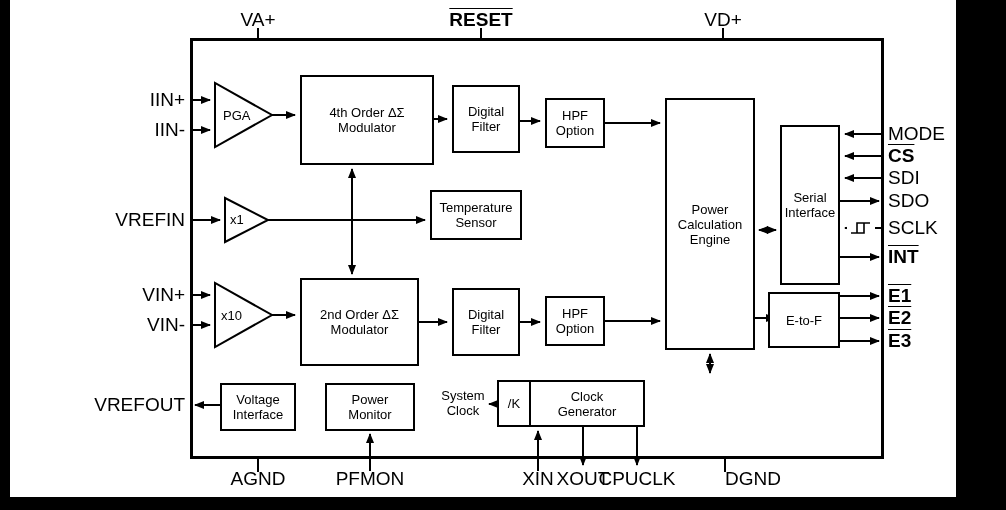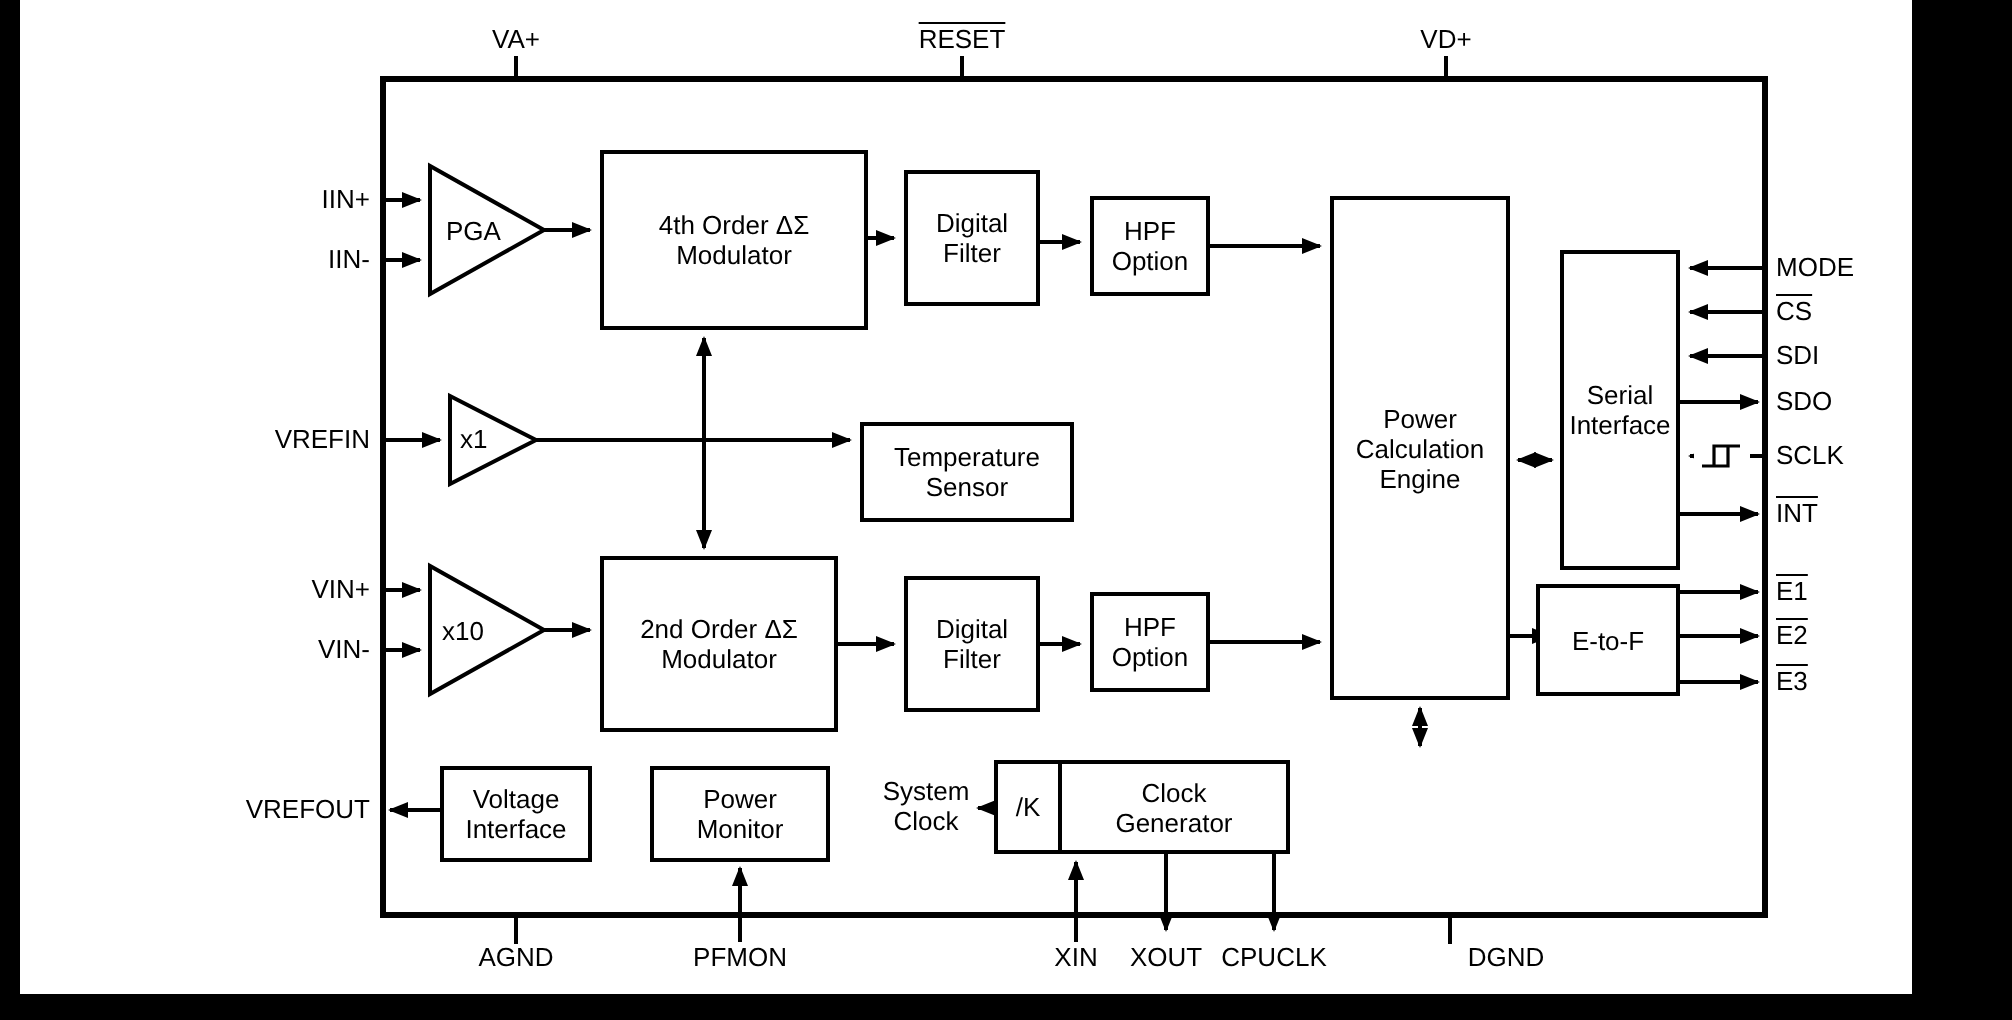--- a/index.html
+++ b/index.html
@@ -12,27 +12,27 @@
   .chip {
     position: absolute; left: 190px; top: 38px; width: 694px; height: 421px;
     border: 3px solid #000; box-sizing: border-box; background: transparent;
   }
   .wires { position: absolute; left: 0; top: 0; }
   .blk {
     position: absolute; box-sizing: border-box; border: 2px solid #000; background: #fff;
     display: flex; flex-direction: column; align-items: center; justify-content: center;
     text-align: center; font-size: 13px; line-height: 15px;
   }
-  .lbl { position: absolute; font-size: 13px; line-height: 14px; white-space: nowrap; }
+  .lbl { position: absolute; font-size: 19px; line-height: 14px; white-space: nowrap; }
   .center { transform: translateX(-50%); }
   .freetext {
     position: absolute; font-size: 13px; line-height: 15px; text-align: center;
     transform: translateX(-50%);
   }
-  .ovl { text-decoration: overline; }
+  .ovl { text-decoration: overline; font-weight: bold; }
   svg text { font-family: "Liberation Sans", sans-serif; font-size: 13px; fill: #000; }
 </style>
 </head>
 <body>
 
 <div class="page">
 
   <div class="bar" style="left:0;top:0;width:10px;height:510px"></div>
   <div class="bar" style="left:956px;top:0;width:50px;height:510px"></div>
   <div class="bar" style="left:0;top:497px;width:1006px;height:13px"></div>
@@ -117,21 +117,21 @@
     <span>Modulator</span>
   </div>
   <div class="blk" style="left:452px;top:85px;width:68px;height:68px">
     <span>Digital</span>
     <span>Filter</span>
   </div>
   <div class="blk" style="left:545px;top:98px;width:60px;height:50px">
     <span>HPF</span>
     <span>Option</span>
   </div>
-  <div class="blk" style="left:430px;top:211px;width:107px;height:50px">
+  <div class="blk" style="left:430px;top:190px;width:92px;height:50px">
     <span>Temperature</span>
     <span>Sensor</span>
   </div>
   <div class="blk" style="left:300px;top:278px;width:119px;height:88px">
     <span>2nd Order ΔΣ</span>
     <span>Modulator</span>
   </div>
   <div class="blk" style="left:452px;top:288px;width:68px;height:68px">
     <span>Digital</span>
     <span>Filter</span>

